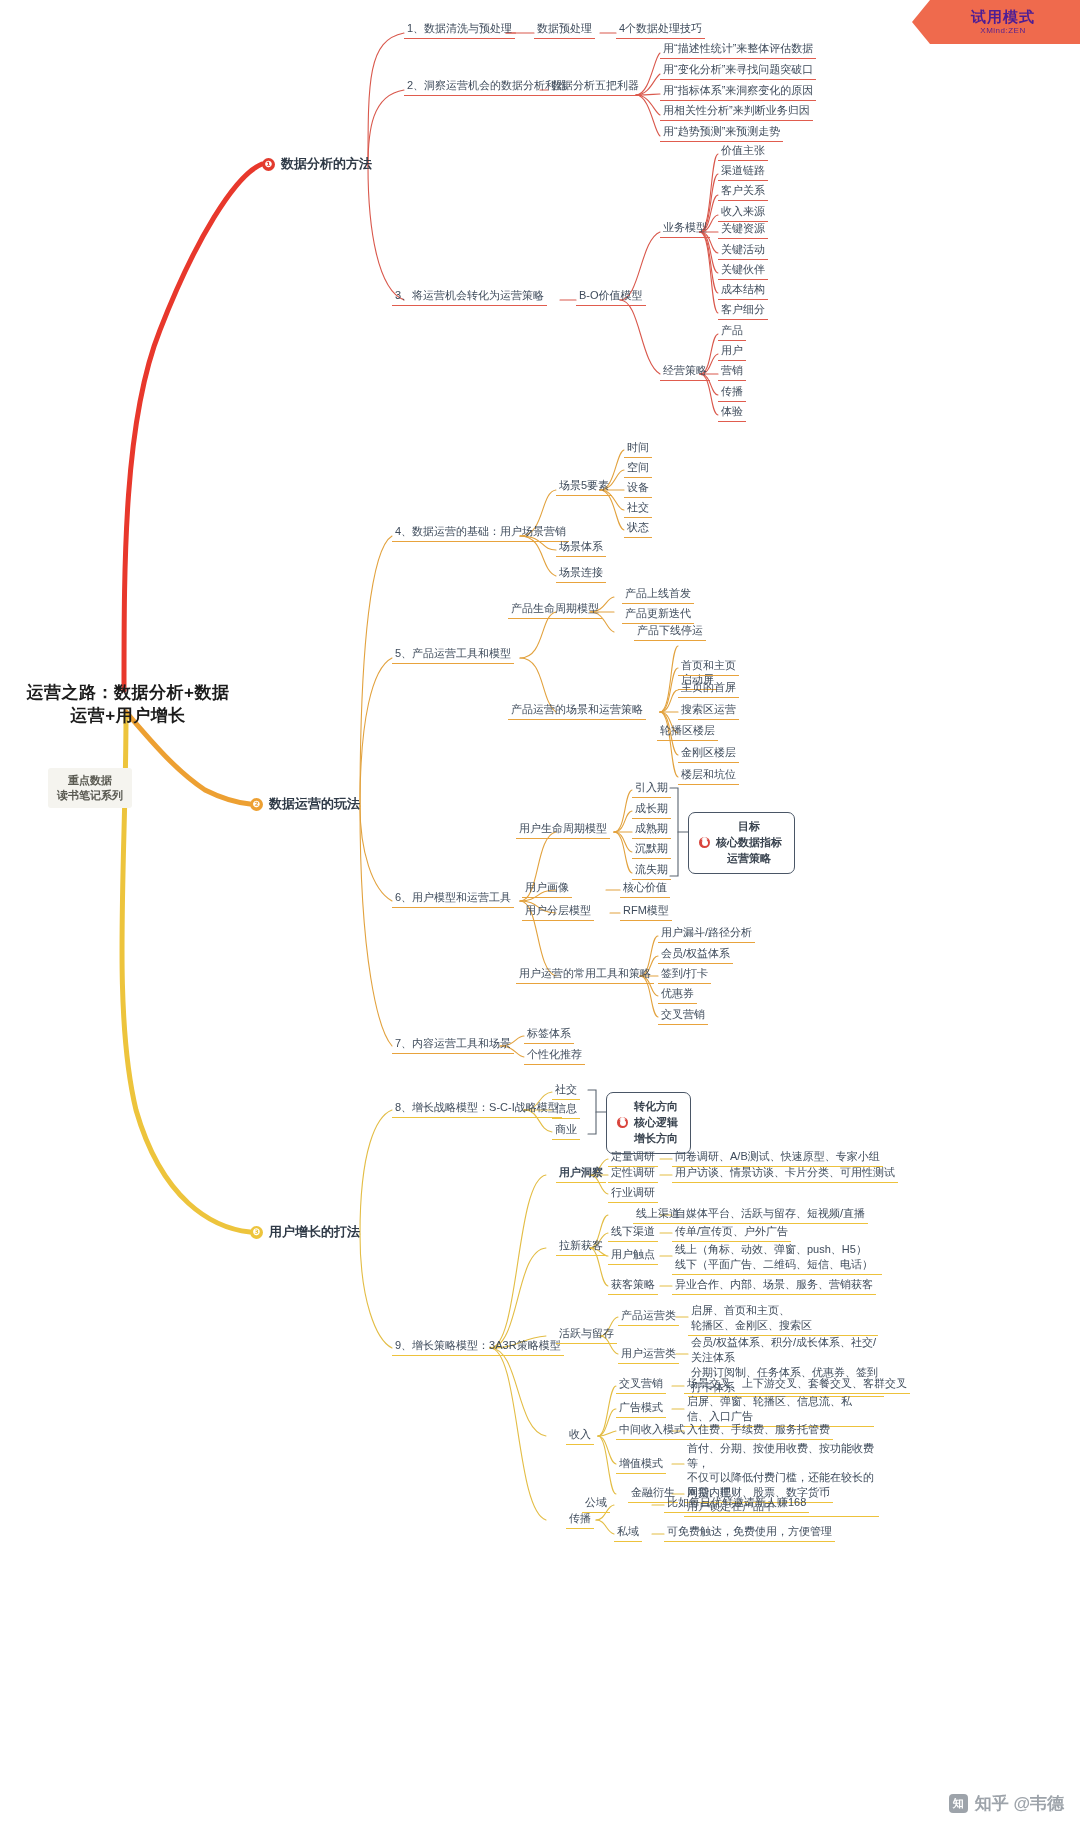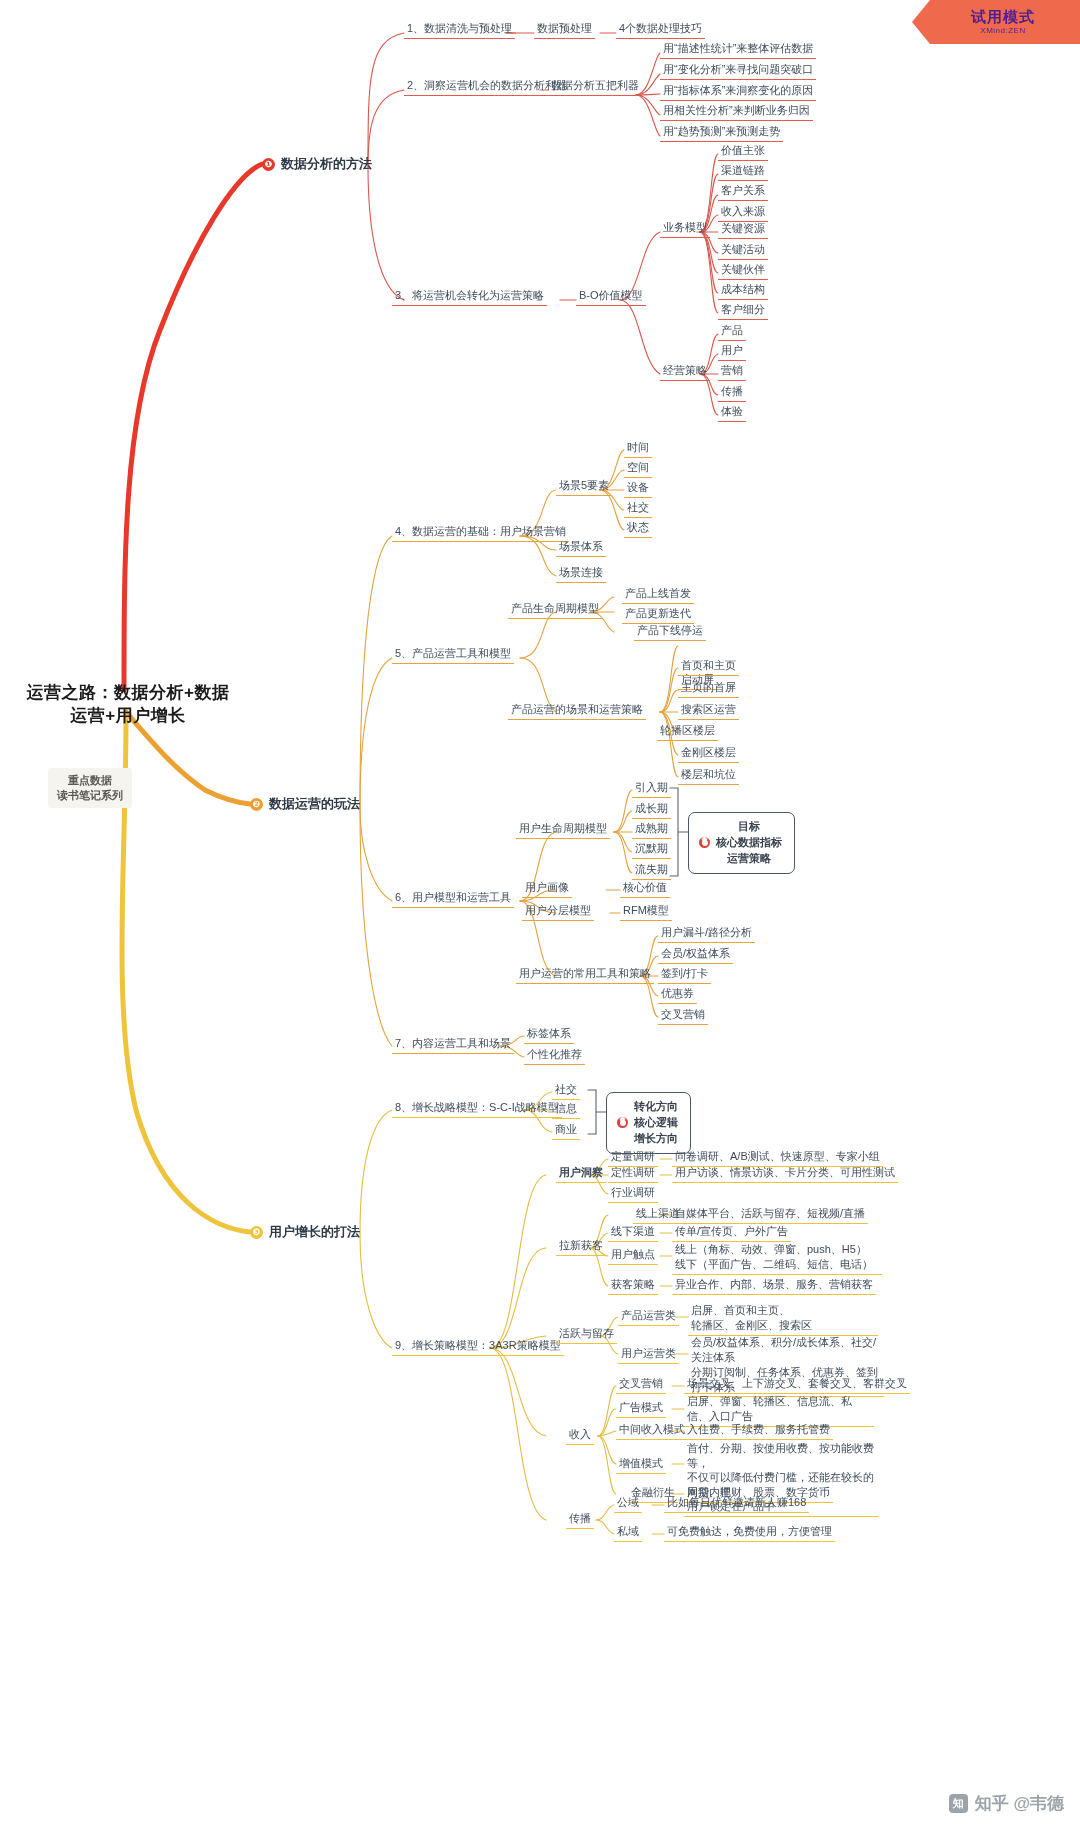--- a/index.html
+++ b/index.html
@@ -442,21 +442,21 @@
   <div class="node ul-yellow" style="left:616px; top:1422px;">中间收入模式</div>
   <div class="node ul-yellow" style="left:684px; top:1422px;">入住费、手续费、服务托管费</div>
   <div class="node ul-yellow" style="left:616px; top:1456px;">增值模式</div>
   <div class="node ul-yellow wrap" style="left:684px; top:1440px; width:195px; white-space:pre-line; line-height:1.32;">首付、分期、按使用收费、按功能收费等，
 不仅可以降低付费门槛，还能在较长的周期内把
 用户锁定在产品中</div>
   <div class="node ul-yellow" style="left:616px; top:1485px;margin-left:12px;">金融衍生</div>
   <div class="node ul-yellow" style="left:684px; top:1485px;">网贷、理财、股票、数字货币</div>
 
   <div class="node ul-yellow" style="left:566px; top:1511px;">传播</div>
-  <div class="node ul-yellow" style="left:614px; top:1495px;">公域</div>
+  <div class="node ul-yellow" style="left:582px; top:1495px;">公域</div>
   <div class="node ul-yellow" style="left:664px; top:1495px;">比如每日优鲜邀请新人赚168</div>
   <div class="node ul-yellow" style="left:614px; top:1524px;">私域</div>
   <div class="node ul-yellow" style="left:664px; top:1524px;">可免费触达，免费使用，方便管理</div>
 
   <div class="watermark">
     <span class="wm-logo">知</span>
     <span>知乎 @韦德</span>
   </div>
 
 </div>

